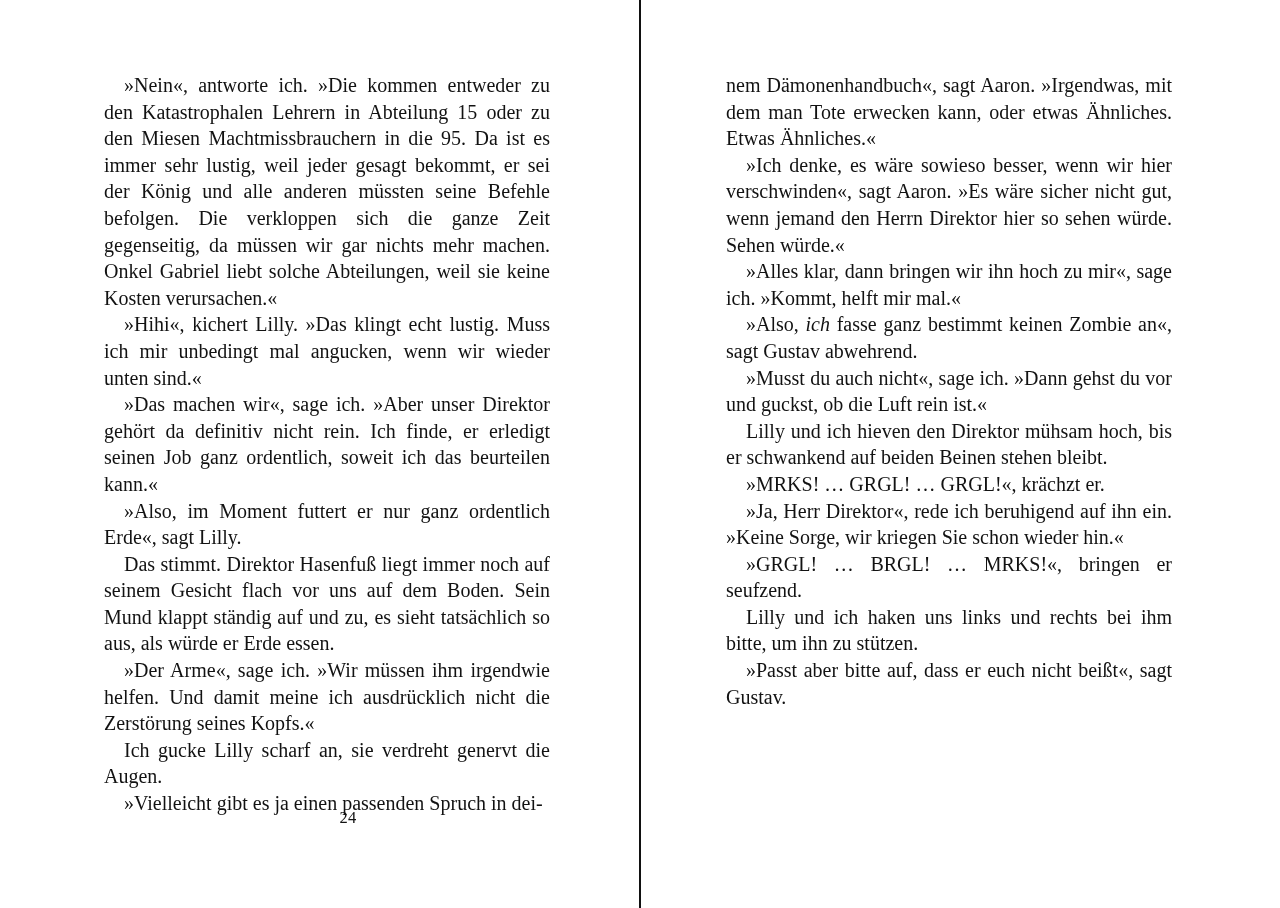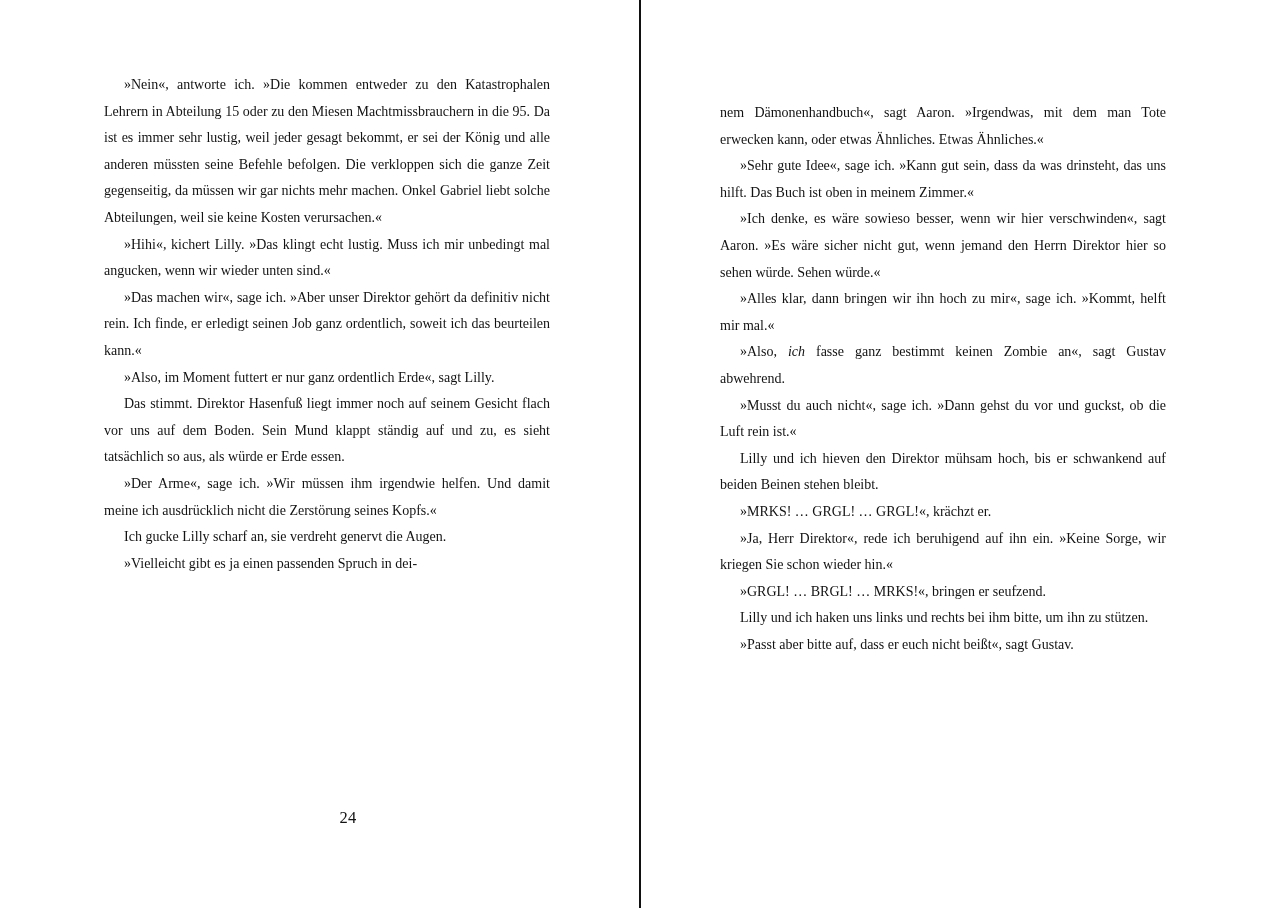--- a/index.html
+++ b/index.html
@@ -32,28 +32,28 @@
   .page {
     position: relative;
     width: 640px;
     height: 908px;
     box-sizing: border-box;
   }
   .page-body {
     position: absolute;
     top: 72px;
     width: 446px;
-    font-size: 14px;
+    font-size: 20px;
     line-height: 26.6px;
     text-align: justify;
     text-justify: inter-word;
     hyphens: manual;
   }
   .page-left .page-body { left: 104px; }
-  .page-right .page-body { left: 80px; margin-top: 28px; }
+  .page-right .page-body { left: 86px; }
 
   .page-body p {
     margin: 0;
     text-indent: 20px;
   }
   .page-body p.noindent {
     text-indent: 0;
   }
   .folio {
     position: absolute;
@@ -85,21 +85,20 @@
       <p>»Der Arme«, sage ich. »Wir müssen ihm irgendwie helfen. Und damit meine ich ausdrücklich nicht die Zerstörung seines Kopfs.«</p>
       <p>Ich gucke Lilly scharf an, sie verdreht genervt die Augen.</p>
       <p>»Vielleicht gibt es ja einen passenden Spruch in dei-</p>
     </div>
     <div class="folio">24</div>
   </div>
 
   <div class="page page-right">
     <div class="page-body">
       <p class="noindent">nem Dämonenhandbuch«, sagt Aaron. »Irgendwas, mit dem man Tote erwecken kann, oder etwas Ähnliches. Etwas Ähnliches.«</p>
-      <p>»Sehr gute Idee«, sage ich. »Kann gut sein, dass da was drinsteht, das uns hilft. Das Buch ist oben in meinem Zimmer.«</p>
       <p>»Ich denke, es wäre sowieso besser, wenn wir hier verschwinden«, sagt Aaron. »Es wäre sicher nicht gut, wenn jemand den Herrn Direktor hier so sehen würde. Sehen würde.«</p>
       <p>»Alles klar, dann bringen wir ihn hoch zu mir«, sage ich. »Kommt, helft mir mal.«</p>
       <p>»Also, <em>ich</em> fasse ganz bestimmt keinen Zombie an«, sagt Gustav abwehrend.</p>
       <p>»Musst du auch nicht«, sage ich. »Dann gehst du vor und guckst, ob die Luft rein ist.«</p>
       <p>Lilly und ich hieven den Direktor mühsam hoch, bis er schwankend auf beiden Beinen stehen bleibt.</p>
       <p>»MRKS! … GRGL! … GRGL!«, krächzt er.</p>
       <p>»Ja, Herr Direktor«, rede ich beruhigend auf ihn ein. »Keine Sorge, wir kriegen Sie schon wieder hin.«</p>
       <p>»GRGL! … BRGL! … MRKS!«, bringen er seufzend.</p>
       <p>Lilly und ich haken uns links und rechts bei ihm bitte, um ihn zu stützen.</p>
       <p>»Passt aber bitte auf, dass er euch nicht beißt«, sagt Gustav.</p>

